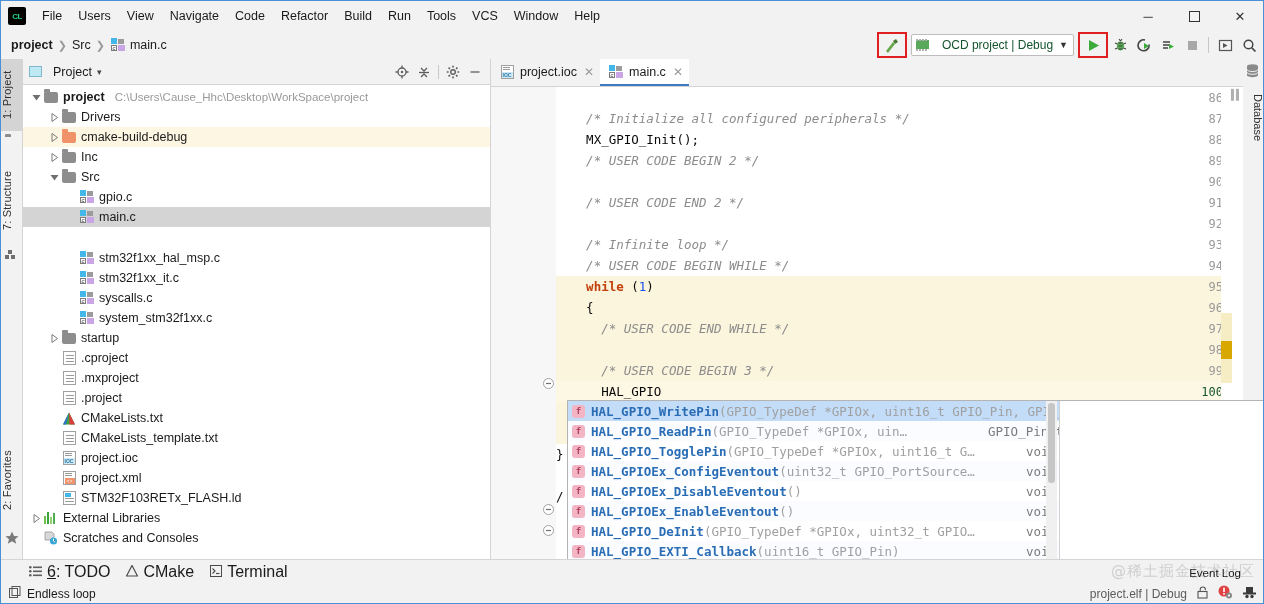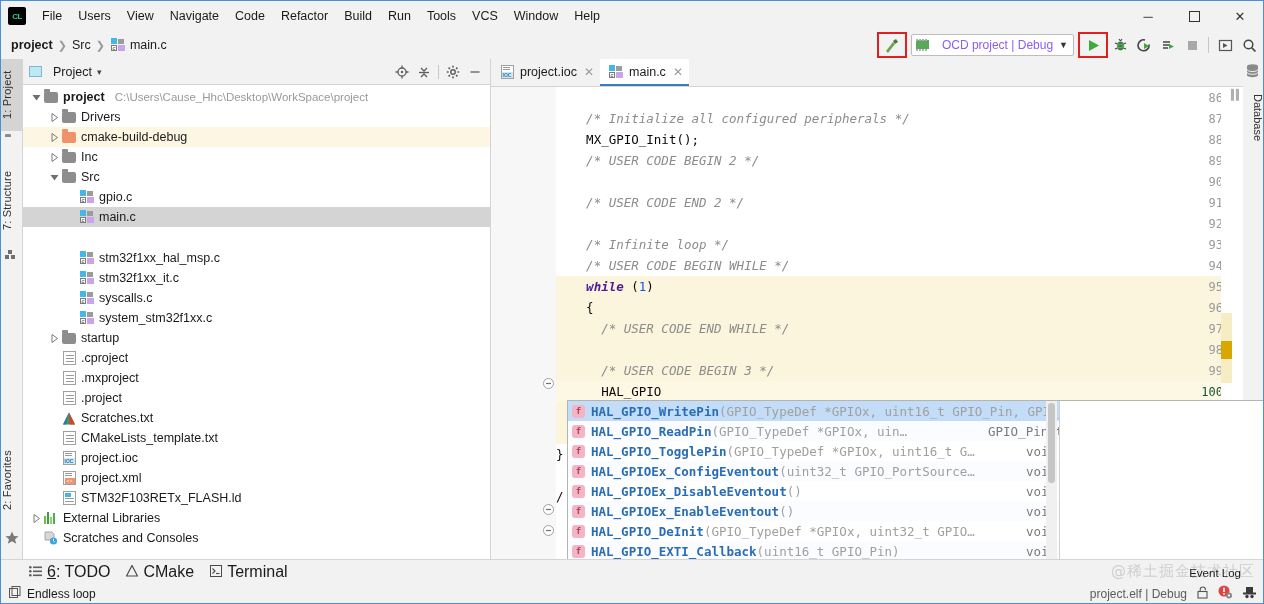--- a/index.html
+++ b/index.html
@@ -35,21 +35,21 @@
   .crumb-sep { color:#9a9a9a; margin:0 5px; font-size:11px; }
   .toolbar-right { position:absolute; right:2px; top:0; height:28px;
                    display:flex; align-items:center; }
   .redbox { border:2px solid #e02020; display:flex; align-items:center;
             justify-content:center; }
   .tb-btn { width:24px; height:24px; display:flex; align-items:center;
             justify-content:center; }
   .runcfg { height:22px; border:1px solid #bdbdbd; background:#fff;
             display:flex; align-items:center; padding:0 5px 0 4px;
             margin:0 4px; border-radius:2px; }
-  .runcfg .cfgname { font-size:12px; color:#8b5cf6; margin:0 6px 0 13px; }
+  .runcfg .cfgname { font-size:12px; color:#14532d; margin:0 6px 0 13px; }
   .tb-divider { width:1px; height:16px; background:#c8c8c8; margin:0 4px; }
 
   
   .lstripe { position:absolute; left:0; top:58px; width:22px; height:514px;
              background:#f2f2f2; border-right:1px solid #d4d4d4; }
   .lstripe .vtab { position:absolute; left:0; width:22px;
                    writing-mode:vertical-rl; transform:rotate(180deg);
                    font-size:11px; color:#303030; text-align:center;
                    padding:5px 0; letter-spacing:0.2px; }
   .lstripe .vtab.active { background:#d4d4d4; }
@@ -138,21 +138,21 @@
           font-size:12px; color:#999; font-family:"DejaVu Sans Mono", monospace; }
   .lnum.cur { color:#14532d; }
   .fold { position:absolute; left:52px; width:11px; height:11px; }
   .codelines { position:absolute; left:65px; top:0; right:0; height:472px; }
   .cline { position:absolute; left:0; right:0; height:21px; font-size:12.5px;
            line-height:21px; white-space:pre;
            font-family:"DejaVu Sans Mono","Liberation Mono", monospace; }
   .hl-block { position:absolute; left:65px; width:666px; background:#fbf5dd; }
   .hl-caret { position:absolute; left:65px; width:666px; background:#fdf8e4; }
   .cmt { color:#8c8c8c; font-style:italic; }
-  .kw  { color:#4c1d95; font-weight:bold;font-style:italic; }
+  .kw  { color:#c2410c; font-weight:bold; }
   .num { color:#1750eb; }
   .txt { color:#080808; }
 
   
   .markerbar { position:absolute; right:11px; top:0; width:11px; height:472px;
                background:#fff; }
   .rail { position:absolute; right:0; top:0; width:11px; height:472px; background:#fff; }
 
   
   .acpopup { position:absolute; left:566px; top:399px; width:698px; height:205px;
@@ -552,21 +552,21 @@
         </div>
         <div class="trow" style="padding-left: 24px;">
           <span class="arrow none"></span>
           <span class="ticon">
             <svg width="14" height="13" viewBox="0 0 14 13">
               <path d="M7 0.5 L13 12.5 L1 12.5 Z" fill="#3ba33b"></path>
               <path d="M7 0.5 L13 12.5 L7.5 12.5 Z" fill="#d83b3b"></path>
               <path d="M7 0.5 L4 12.5 L1 12.5 Z" fill="#2f6fd0"></path>
             </svg>
           </span>
-          <span class="tlabel">Scratches.txt</span>
+          <span class="tlabel">CMakeLists.txt</span>
         </div>
         <div class="trow" style="padding-left: 24px;">
           <span class="arrow none"></span>
           <span class="ticon">
             <span class="docfile"></span>
           </span>
           <span class="tlabel">CMakeLists_template.txt</span>
         </div>
         <div class="trow" style="padding-left: 24px;">
           <span class="arrow none"></span>

